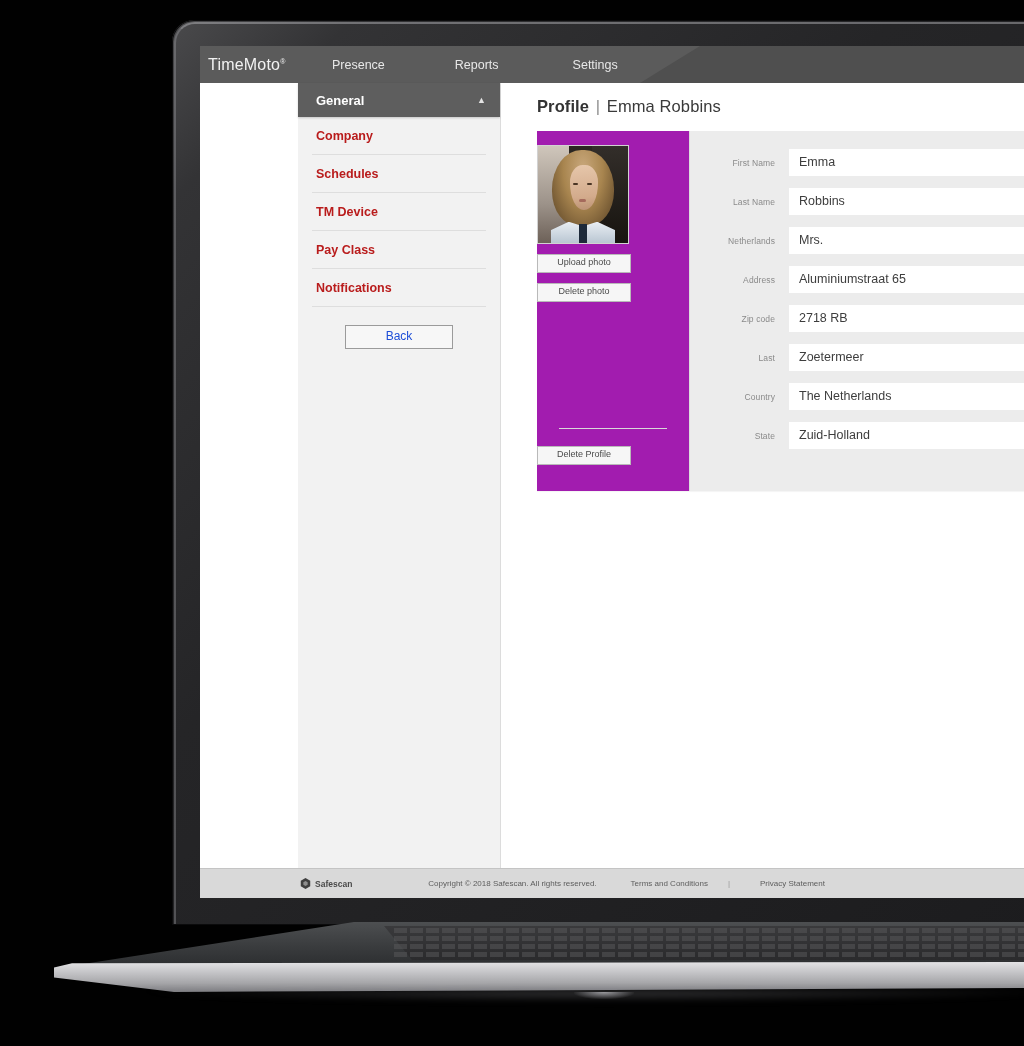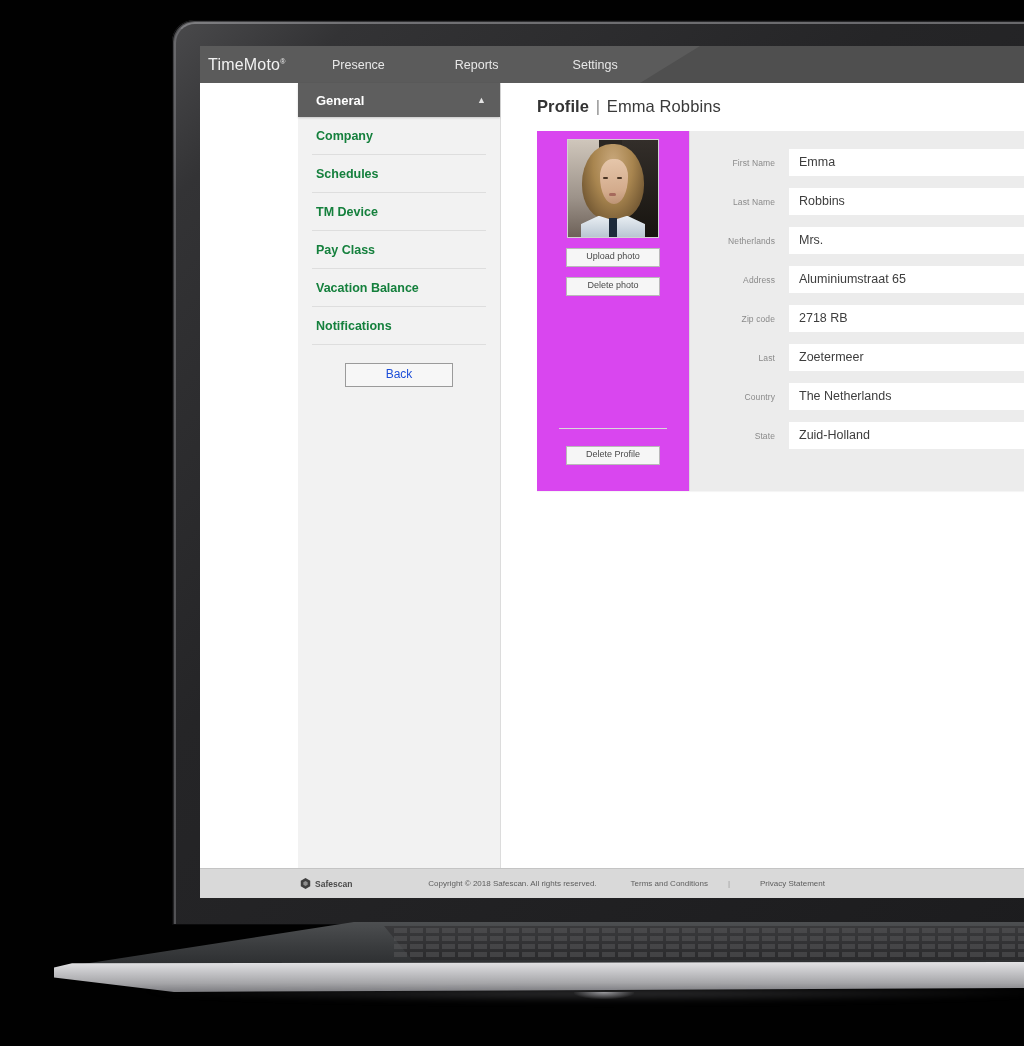--- a/index.html
+++ b/index.html
@@ -68,21 +68,21 @@
     border-right:1px solid #dcdcdc;padding-top:0;position:relative;
   }
   #sidebar-head{
     margin:0 0 0 0;background:#5e5e5e;height:34px;
     display:flex;align-items:center;justify-content:space-between;
     padding:0 14px 0 18px;color:#fff;font-size:13px;font-weight:bold;cursor:pointer;
     box-shadow:0 1px 2px rgba(0,0,0,.18);
   }
   #sidebar-head .chev{font-size:9px;line-height:1;color:#e4e4e4;}
   .side-item{
-    margin:0 14px;padding:12px 4px 11px 4px;font-size:12.5px;font-weight:bold;color:#15803d;
+    margin:0 14px;padding:12px 4px 11px 4px;font-size:12.5px;font-weight:bold;color:#b91c1c;
     border-bottom:1px solid #dedede;cursor:pointer;
   }
   .side-item:last-of-type{border-bottom:1px solid #dedede;}
   #back-btn{
     margin:18px auto 0 auto;display:block;width:106px;height:22px;line-height:20px;
     text-align:center;font-size:12px;color:#1d4ed8;background:#f7f7f7;
     border:1px solid #9b9b9b;cursor:pointer;
   }
 
   
@@ -93,22 +93,22 @@
   #page-title .strong{font-weight:bold;color:#333;}
   #page-title .sep{color:#8d8d8d;font-weight:normal;padding:0 2px;}
 
   
   #panel{
     margin:15px 0 0 36px;background:#ececec;height:360px;display:flex;
     box-shadow:0 1px 1px rgba(0,0,0,.04);
   }
   #photo-col{
     width:152px;flex:0 0 152px;border-right:1px solid #dcdcdc;
-    display:flex;flex-direction:column;align-items:center;padding-top:8px;
-    position:relative;background:#d946ef;
+    display:flex;flex-direction:column;padding-top:14px;
+    position:relative;background:#a21caf;
   }
   #avatar{
     width:90px;height:97px;background:#2a2622;position:relative;overflow:hidden;
     border:1px solid #d2d2d2;
   }
   
   #avatar .bg-l{position:absolute;left:0;top:0;width:34%;height:100%;background:linear-gradient(180deg,#cfc6bb,#9c9289 60%,#6d6158);}
   #avatar .bg-r{position:absolute;right:0;top:0;width:40%;height:100%;background:linear-gradient(180deg,#332e2a,#17140f);}
   #avatar .hair{
     position:absolute;left:16%;top:4%;width:68%;height:78%;
@@ -238,21 +238,20 @@
 
       <div id="sidebar">
         <div id="sidebar-head">
           <span>General</span>
           <span class="chev">▲</span>
         </div>
         <div class="side-item">Company</div>
         <div class="side-item">Schedules</div>
         <div class="side-item">TM Device</div>
         <div class="side-item">Pay Class</div>
-        <div class="side-item">Vacation Balance</div>
         <div class="side-item">Notifications</div>
         <div id="back-btn">Back</div>
       </div>
 
       <div id="main">
 
         <div id="page-title">
           <span class="strong">Profile</span>
           <span class="sep">|</span>
           <span>Emma Robbins</span>

